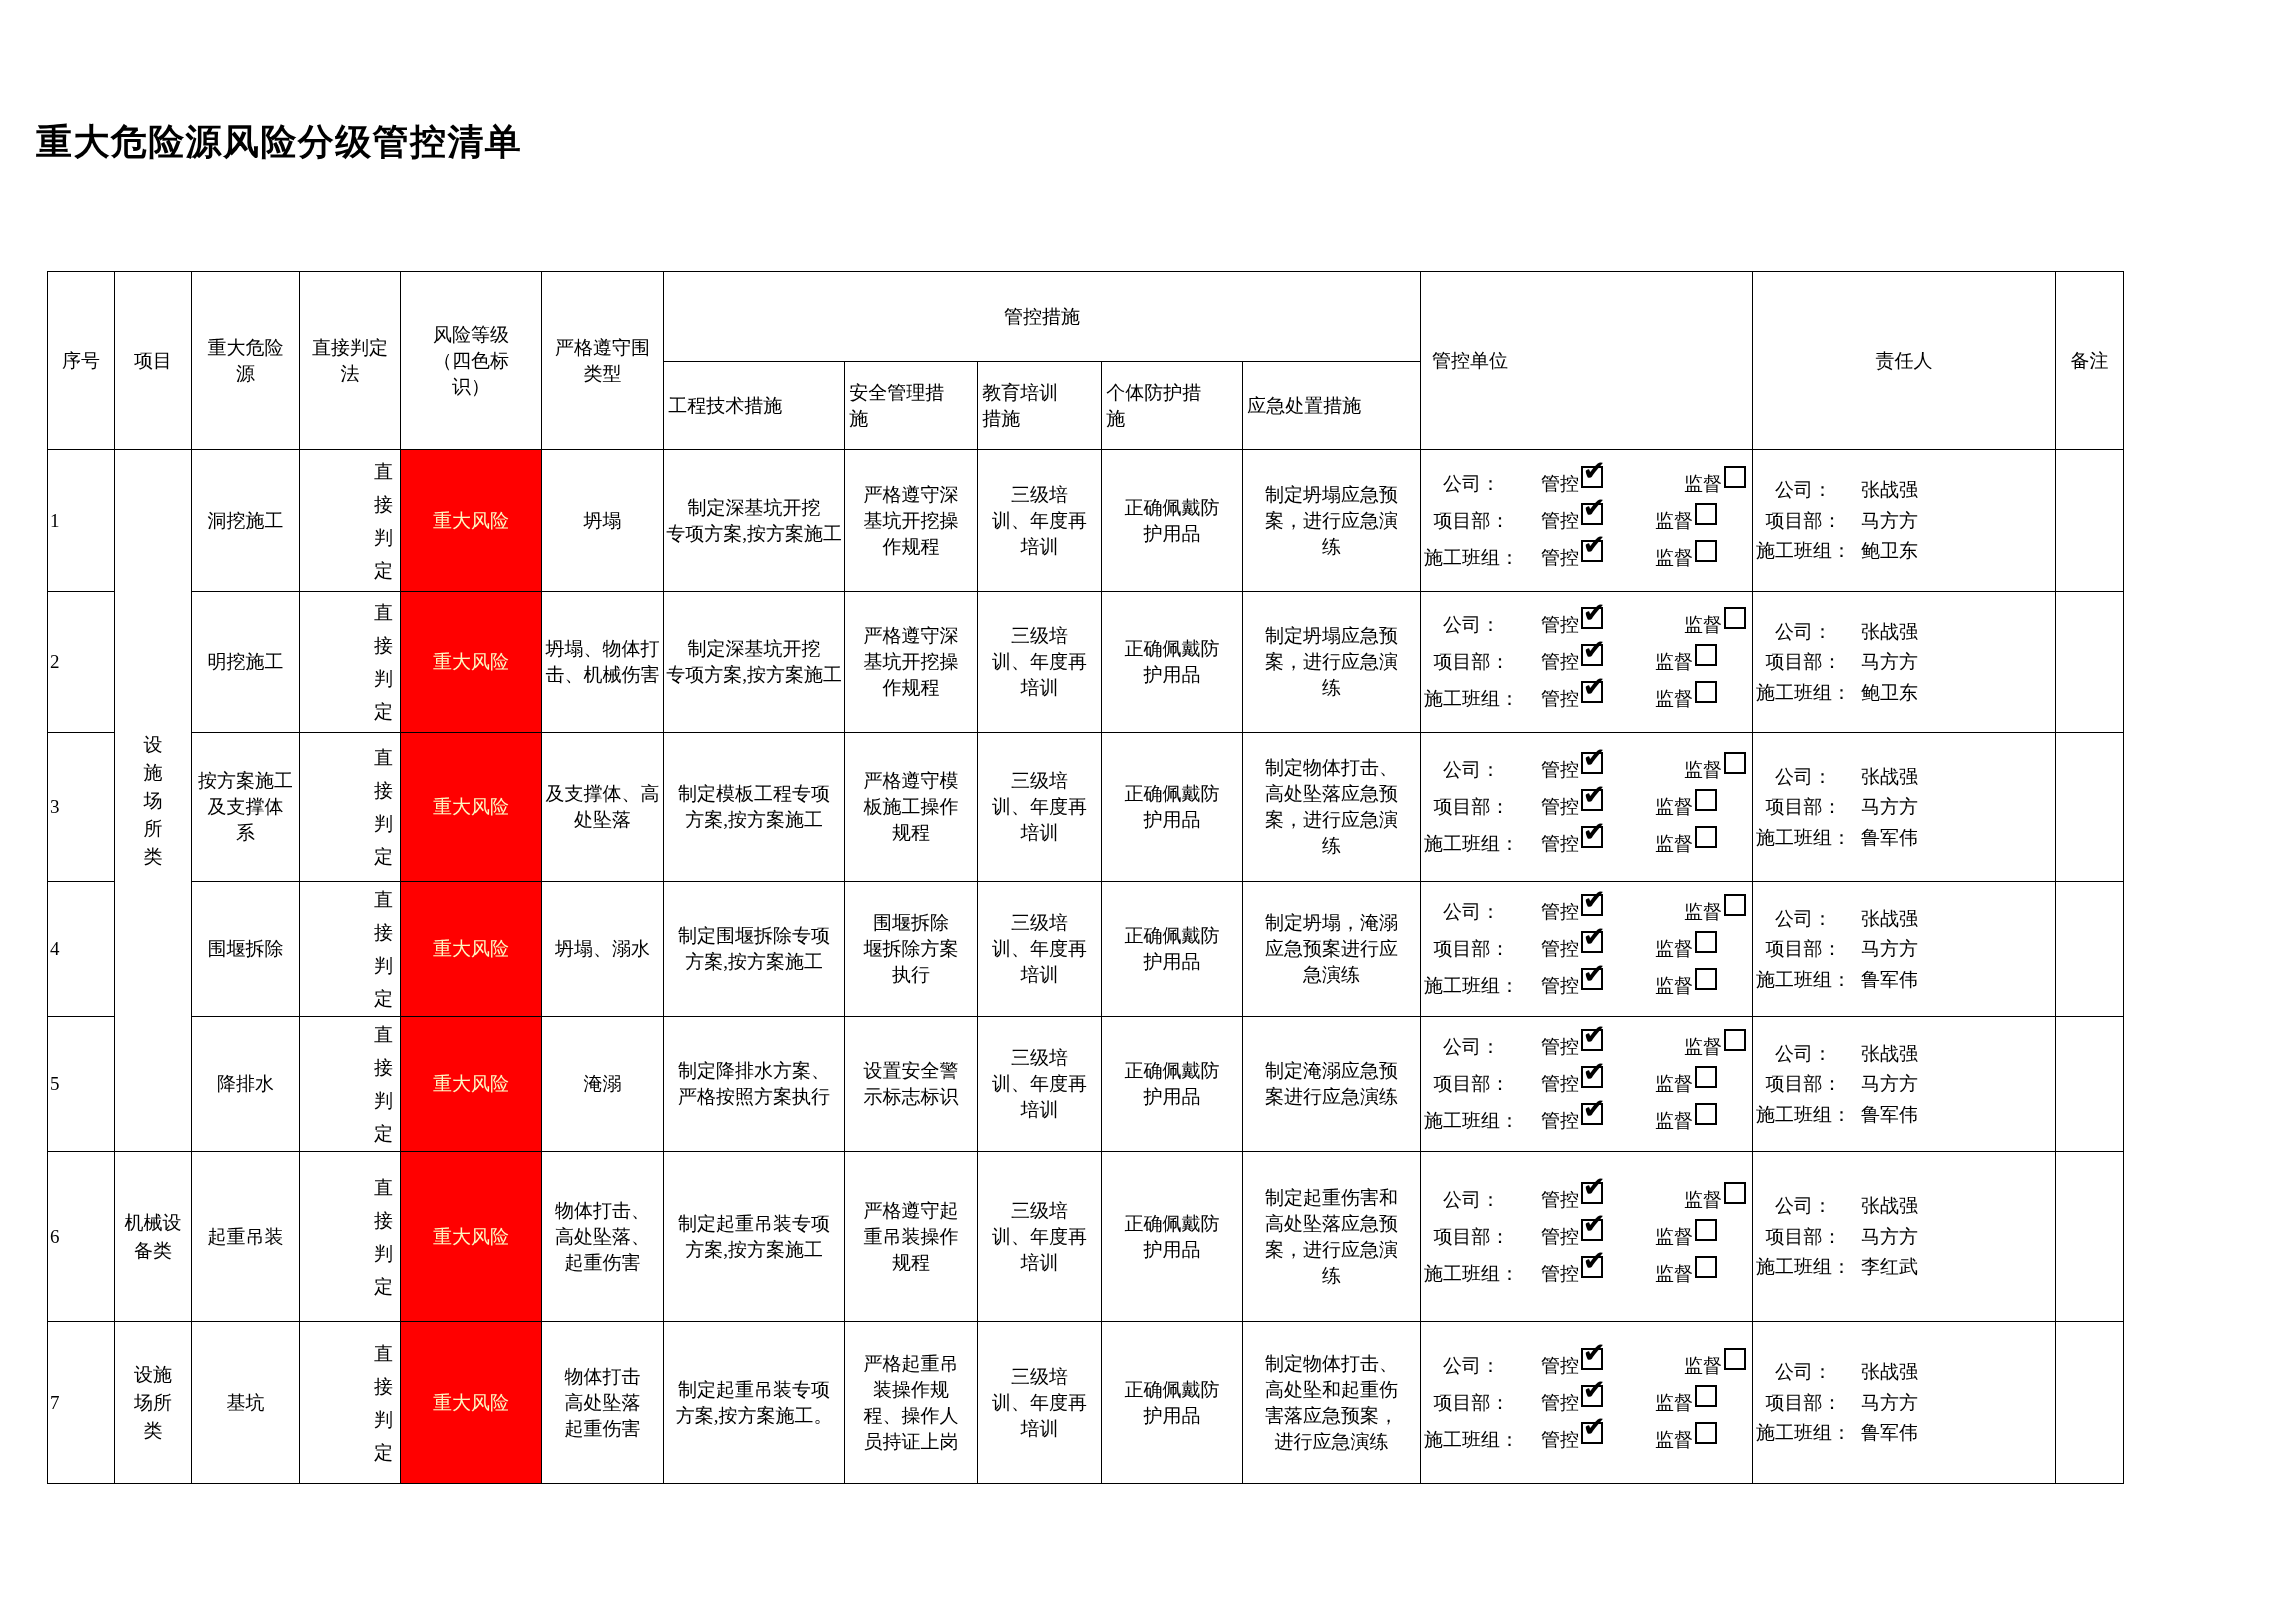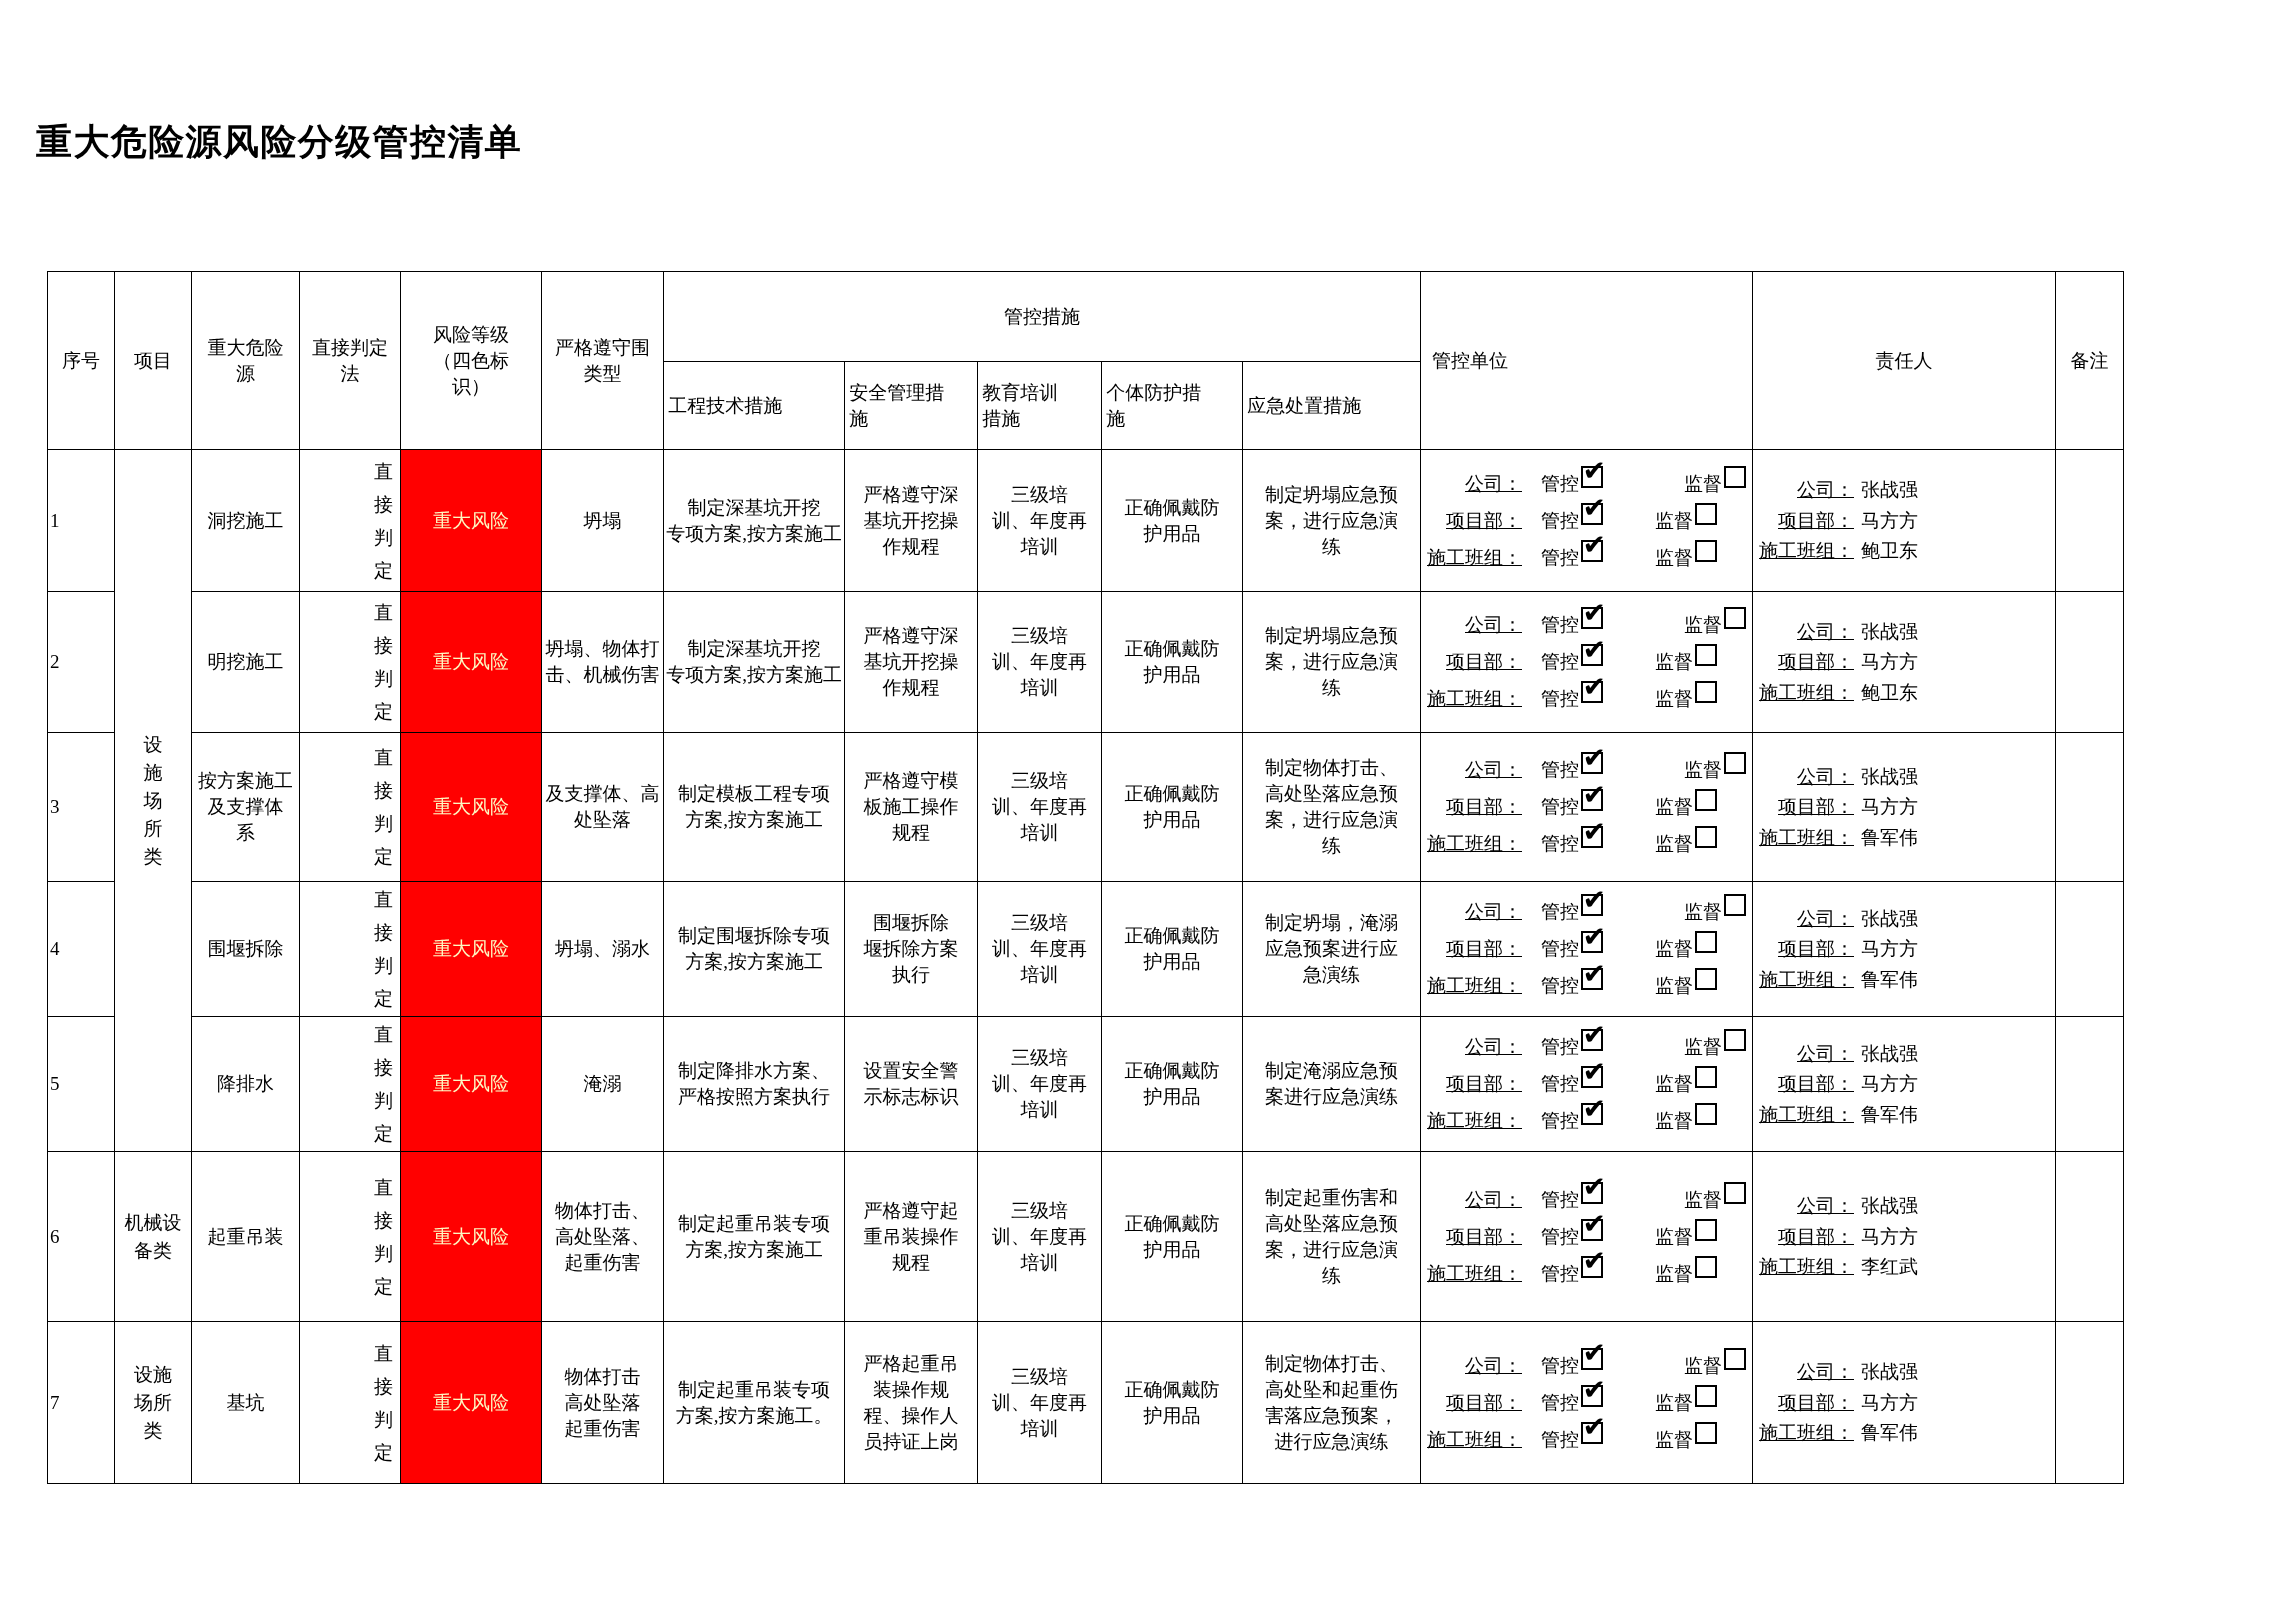--- a/index.html
+++ b/index.html
@@ -36,21 +36,21 @@
   th.subhead{text-align:left;padding-left:4.2px;}
   th.cu-head{text-align:left;padding-left:11px;}
   tr.thick-top td{border-top:1.4px solid #000;}
   td.num{text-align:left;padding-left:2.1px;}
   td.proj{line-height:28px;}
   td.judge{text-align:right;padding-right:7px;line-height:33px;}
   td.risk{color:#fef9c3;}
   td.unit-cell,td.resp-cell{text-align:left;}
   .unit-line{display:flex;align-items:center;height:37px;}
   .resp-line{display:flex;align-items:center;height:30.5px;}
-  .u-label{display:inline-block;width:101px;text-align:right;flex:0 0 101px;text-decoration:underline;}
+  .u-label{display:inline-block;width:101px;text-align:center;flex:0 0 101px;}
   .u-word{margin-left:19px;}
   .u-gap{display:inline-block;width:33px;flex:0 0 33px;}
   .u-gap.wide{width:62px;flex-basis:62px;}
   .resp-name{margin-left:7px;}
   .cb{
     display:inline-block;position:relative;
     width:18px;height:18px;flex:0 0 18px;
     border:2.1px solid #000;
     margin-left:2.1px;margin-bottom:14px;
     background:#fff;

